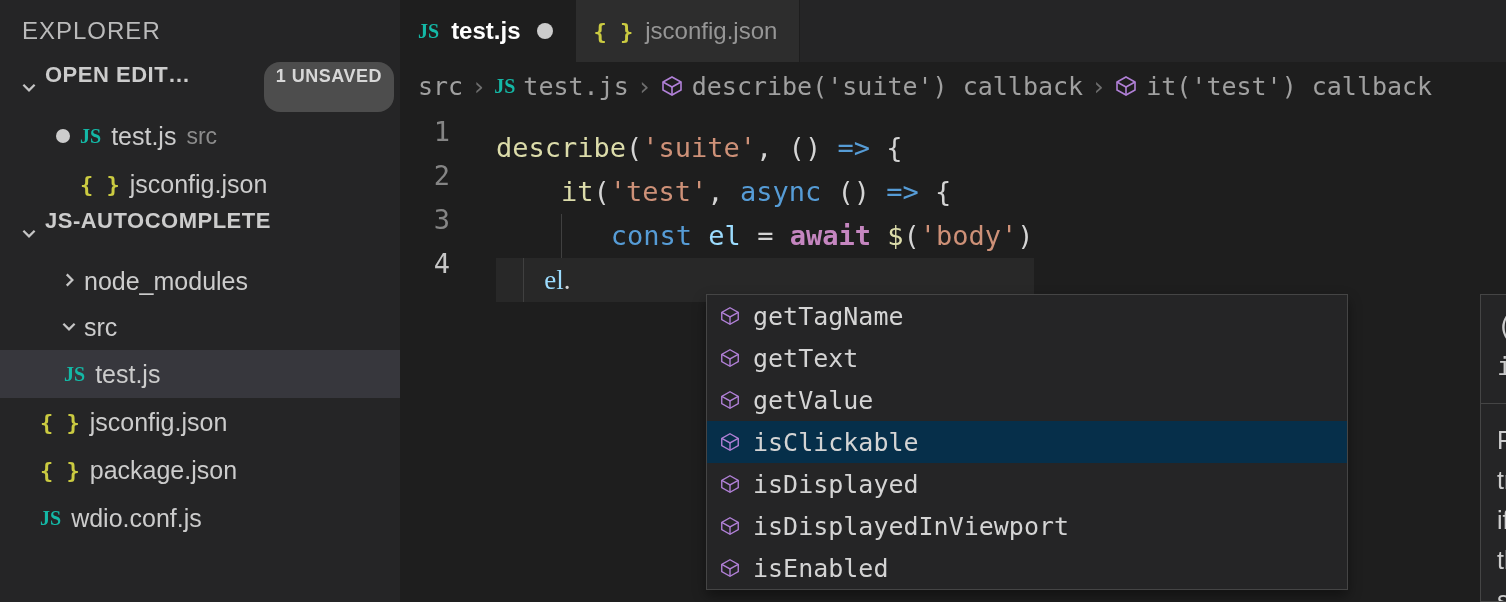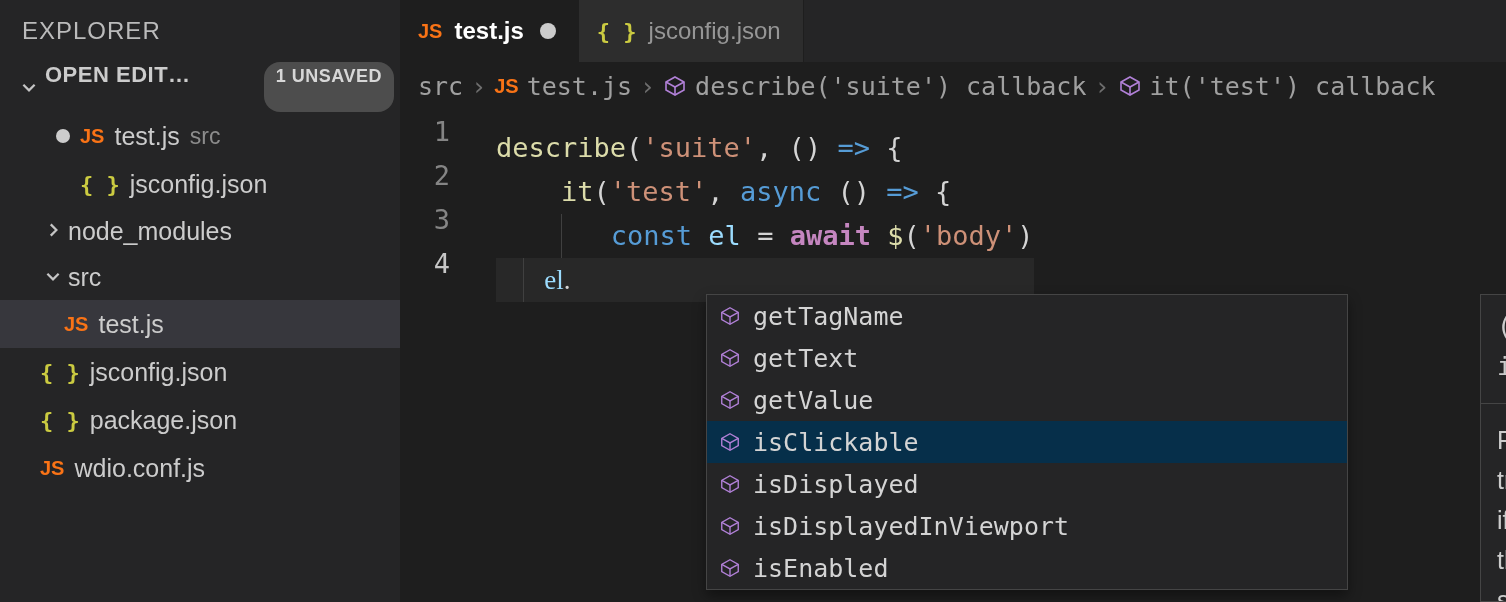--- a/index.html
+++ b/index.html
@@ -60,33 +60,33 @@
   }
   .file-row.indent-1 { padding-left: 56px; }
   .file-row.indent-2 { padding-left: 64px; }
   .file-row.selected { background: #37373d; }
   .unsaved-dot {
     width: 14px; height: 14px;
     border-radius: 50%;
     background: #cccccc;
   }
   .spacer-dot { width: 14px; height:14px; }
-  .js-icon { color: #f97316; font-weight:700; font-size:20px; font-family: Liberation Sans, sans-serif; }
+  .js-icon { color: #14b8a6; font-weight:700; font-size:20px; font-family: Liberation Serif, serif; }
   .braces-icon { color: #cbcb41; font-weight:700; font-size:22px; font-family: Menlo, monospace; }
   .file-label { font-size: 25px; }
   .dim { color: #8c8c8c; font-size: 23px; }
   .folder-row {
     height: 46px;
     display:flex;
     align-items:center;
     padding-left: 30px;
     gap: 8px;
     color: #cccccc;
   }
-  .folder-row.child { padding-left: 44px; gap: 6px; }
+  .folder-row.child { padding-left: 60px; gap: 6px; }
   .chev-svg { width:18px; height:18px; stroke:#c5c5c5; stroke-width:2; fill:none; }
 
   
   .main {
     flex: 1;
     display:flex;
     flex-direction:column;
     background:#1e1e1e;
     position: relative;
   }
@@ -222,20 +222,28 @@
     <span class="js-icon">JS</span>
     <span class="file-label">test.js</span>
     <span class="dim">src</span>
   </div>
   <div class="file-row indent-1">
     <span class="spacer-dot"></span>
     <span class="braces-icon">{ }</span>
     <span class="file-label">jsconfig.json</span>
   </div>
 
+  <div class="section-header">
+    <span class="chev">
+      <svg class="chev-svg" viewBox="0 0 16 16">
+          <polyline points="3,6 8,11 13,6"></polyline>
+        </svg>
+    </span>
+    <span class="title">JS-AUTOCOMPLETE</span>
+  </div>
 
   <div class="folder-row child">
     <span>
       <svg class="chev-svg" viewBox="0 0 16 16">
           <polyline points="6,3 11,8 6,13"></polyline>
         </svg>
     </span>
     <span class="file-label">node_modules</span>
   </div>
   <div class="folder-row child">

